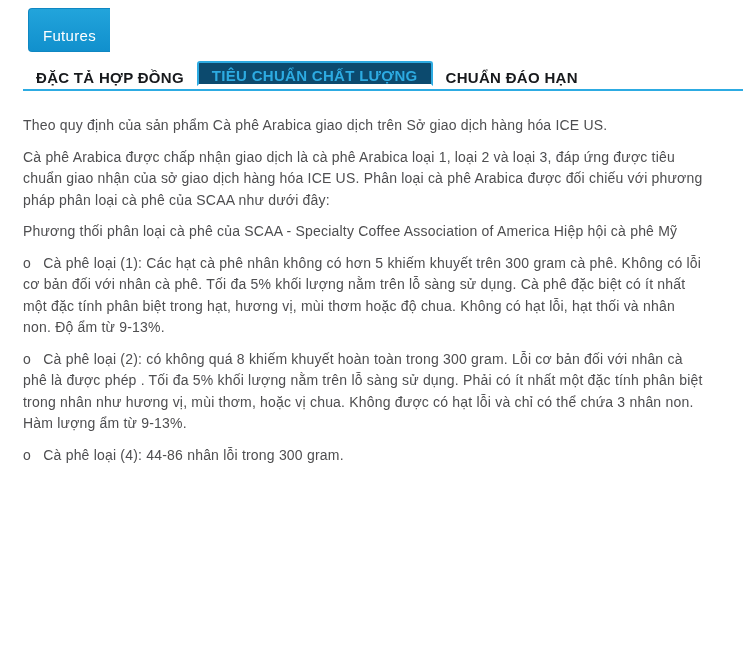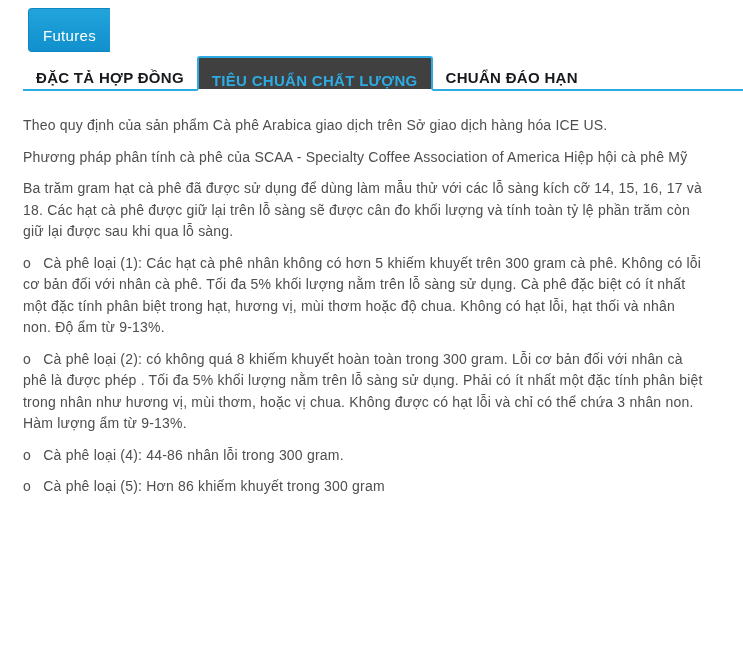--- a/index.html
+++ b/index.html
@@ -61,26 +61,26 @@
     color: #17191c;
     padding: 9px 13px 0;
     white-space: nowrap;
     cursor: pointer;
     background: transparent;
     border: none;
     font-family: "Liberation Sans", sans-serif;
   }
   .tab.active {
     color: #2dabe2;
-    background: #404040;
+    background: #0c4a6e;
     border: 2px solid #2dabe2;
     border-bottom: 2px solid #ffffff;
     border-radius: 3px 3px 0 0;
     margin-bottom: -2px;
-    padding: 14px 13px 0;
+    padding: 4px 13px 0;
   }
 
   
   .content {
     position: absolute;
     left: 23px;
     top: 91px;
     width: 692px;
     padding-top: 24px;
     color: #4e4e50;
@@ -101,19 +101,18 @@
 </div>
 
 <div class="tabbar">
   <div class="tab">ĐẶC TẢ HỢP ĐỒNG</div>
   <div class="tab active">TIÊU CHUẨN CHẤT LƯỢNG</div>
   <div class="tab">CHUẨN ĐÁO HẠN</div>
 </div>
 
 <div class="content">
   <p>Theo quy định của sản phẩm Cà phê Arabica giao dịch trên Sở giao dịch hàng hóa ICE US.</p>
-  <p>Phương pháp phân tính cà phê của SCAA - Specialty Coffee Association of America Hiệp hội cà phê Mỹ</p>
-  <p>Ba trăm gram hạt cà phê đã được sử dụng để dùng làm mẫu thử với các lỗ sàng kích cỡ 14, 15, 16, 17 và 18. Các hạt cà phê được giữ lại trên lỗ sàng sẽ được cân đo khối lượng và tính toàn tỷ lệ phần trăm còn giữ lại được sau khi qua lỗ sàng.</p>
+  <p>Cà phê Arabica được chấp nhận giao dịch là cà phê Arabica loại 1, loại 2 và loại 3, đáp ứng được tiêu chuẩn giao nhận của sở giao dịch hàng hóa ICE US. Phân loại cà phê Arabica được đối chiếu với phương pháp phân loại cà phê của SCAA như dưới đây:</p>
+  <p>Phương thối phân loại cà phê của SCAA - Specialty Coffee Association of America Hiệp hội cà phê Mỹ</p>
   <p>o   Cà phê loại (1): Các hạt cà phê nhân không có hơn 5 khiếm khuyết trên 300 gram cà phê. Không có lỗi cơ bản đối với nhân cà phê. Tối đa 5% khối lượng nằm trên lỗ sàng sử dụng. Cà phê đặc biệt có ít nhất một đặc tính phân biệt trong hạt, hương vị, mùi thơm hoặc độ chua. Không có hạt lỗi, hạt thối và nhân non. Độ ẩm từ 9-13%.</p>
   <p>o   Cà phê loại (2): có không quá 8 khiếm khuyết hoàn toàn trong 300 gram. Lỗi cơ bản đối với nhân cà phê là được phép . Tối đa 5% khối lượng nằm trên lỗ sàng sử dụng. Phải có ít nhất một đặc tính phân biệt trong nhân như hương vị, mùi thơm, hoặc vị chua. Không được có hạt lỗi và chỉ có thể chứa 3 nhân non. Hàm lượng ẩm từ 9-13%.</p>
   <p>o   Cà phê loại (4): 44-86 nhân lỗi trong 300 gram.</p>
-  <p>o   Cà phê loại (5): Hơn 86 khiếm khuyết trong 300 gram</p>
 </div>
 
 </body></html>

